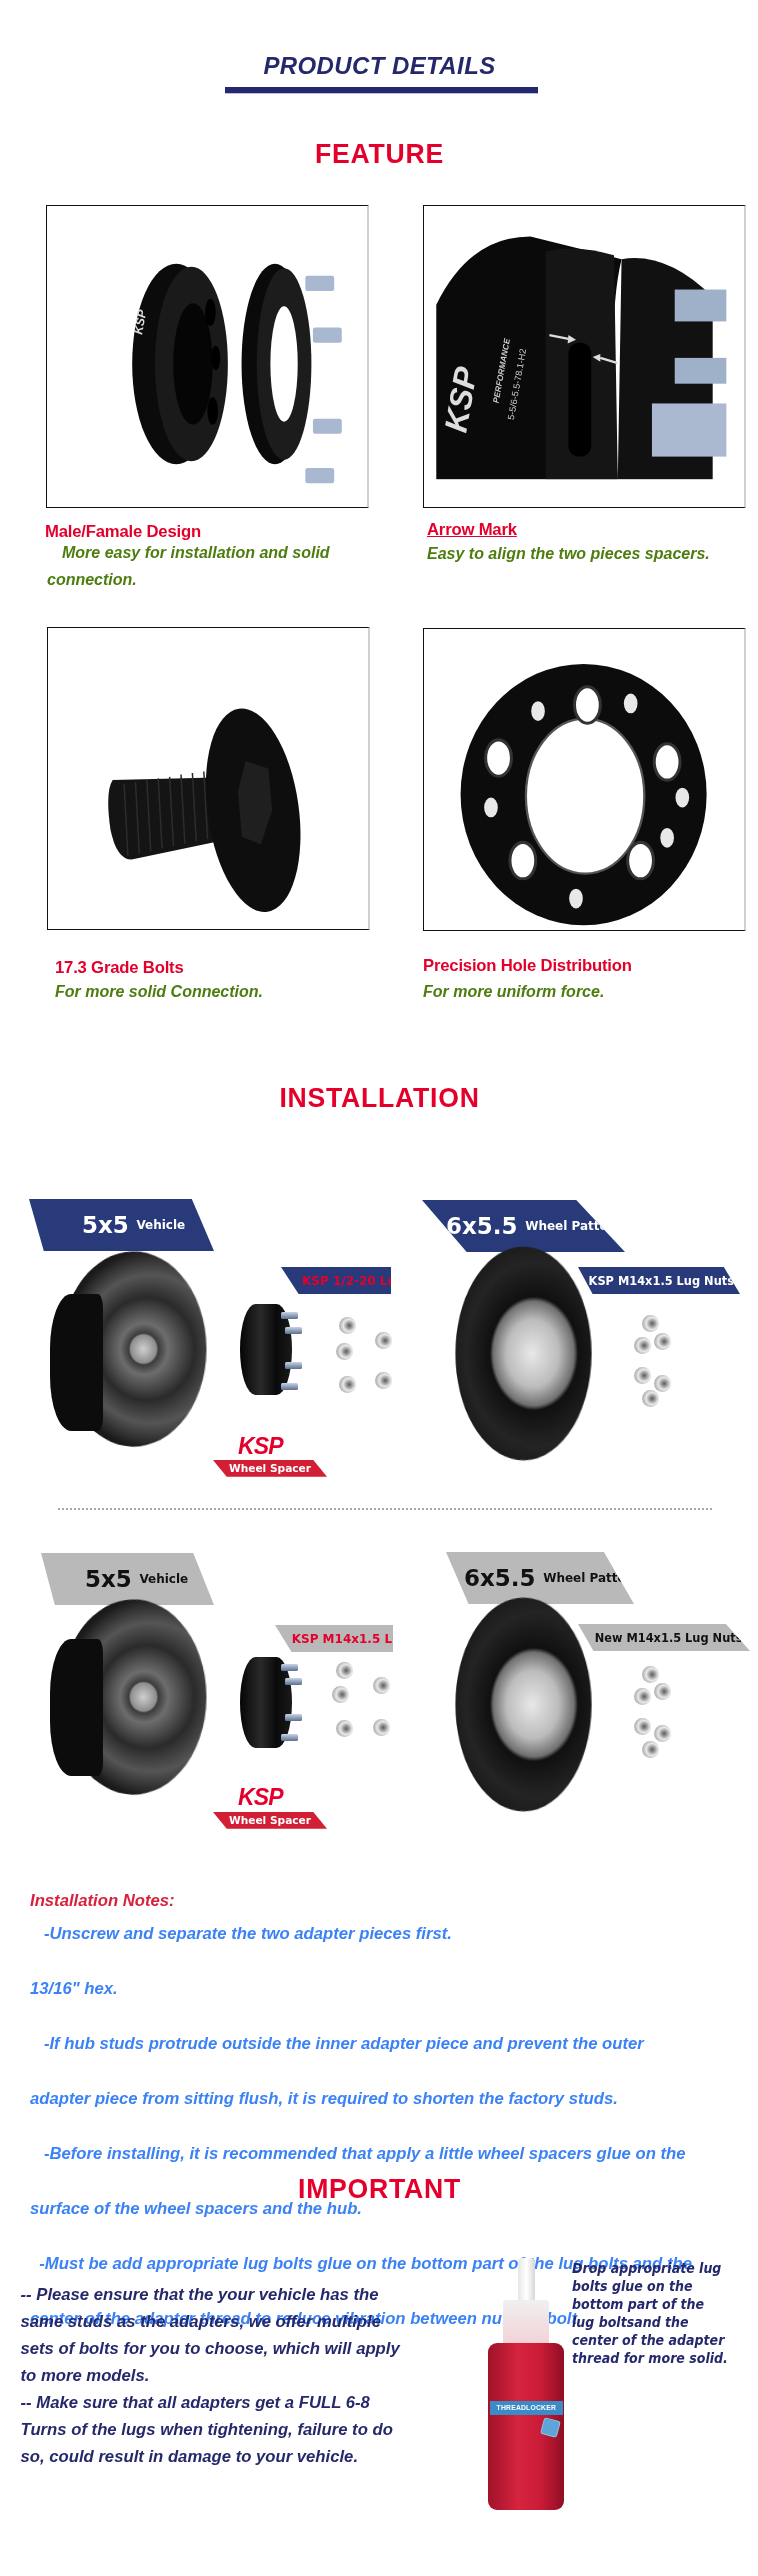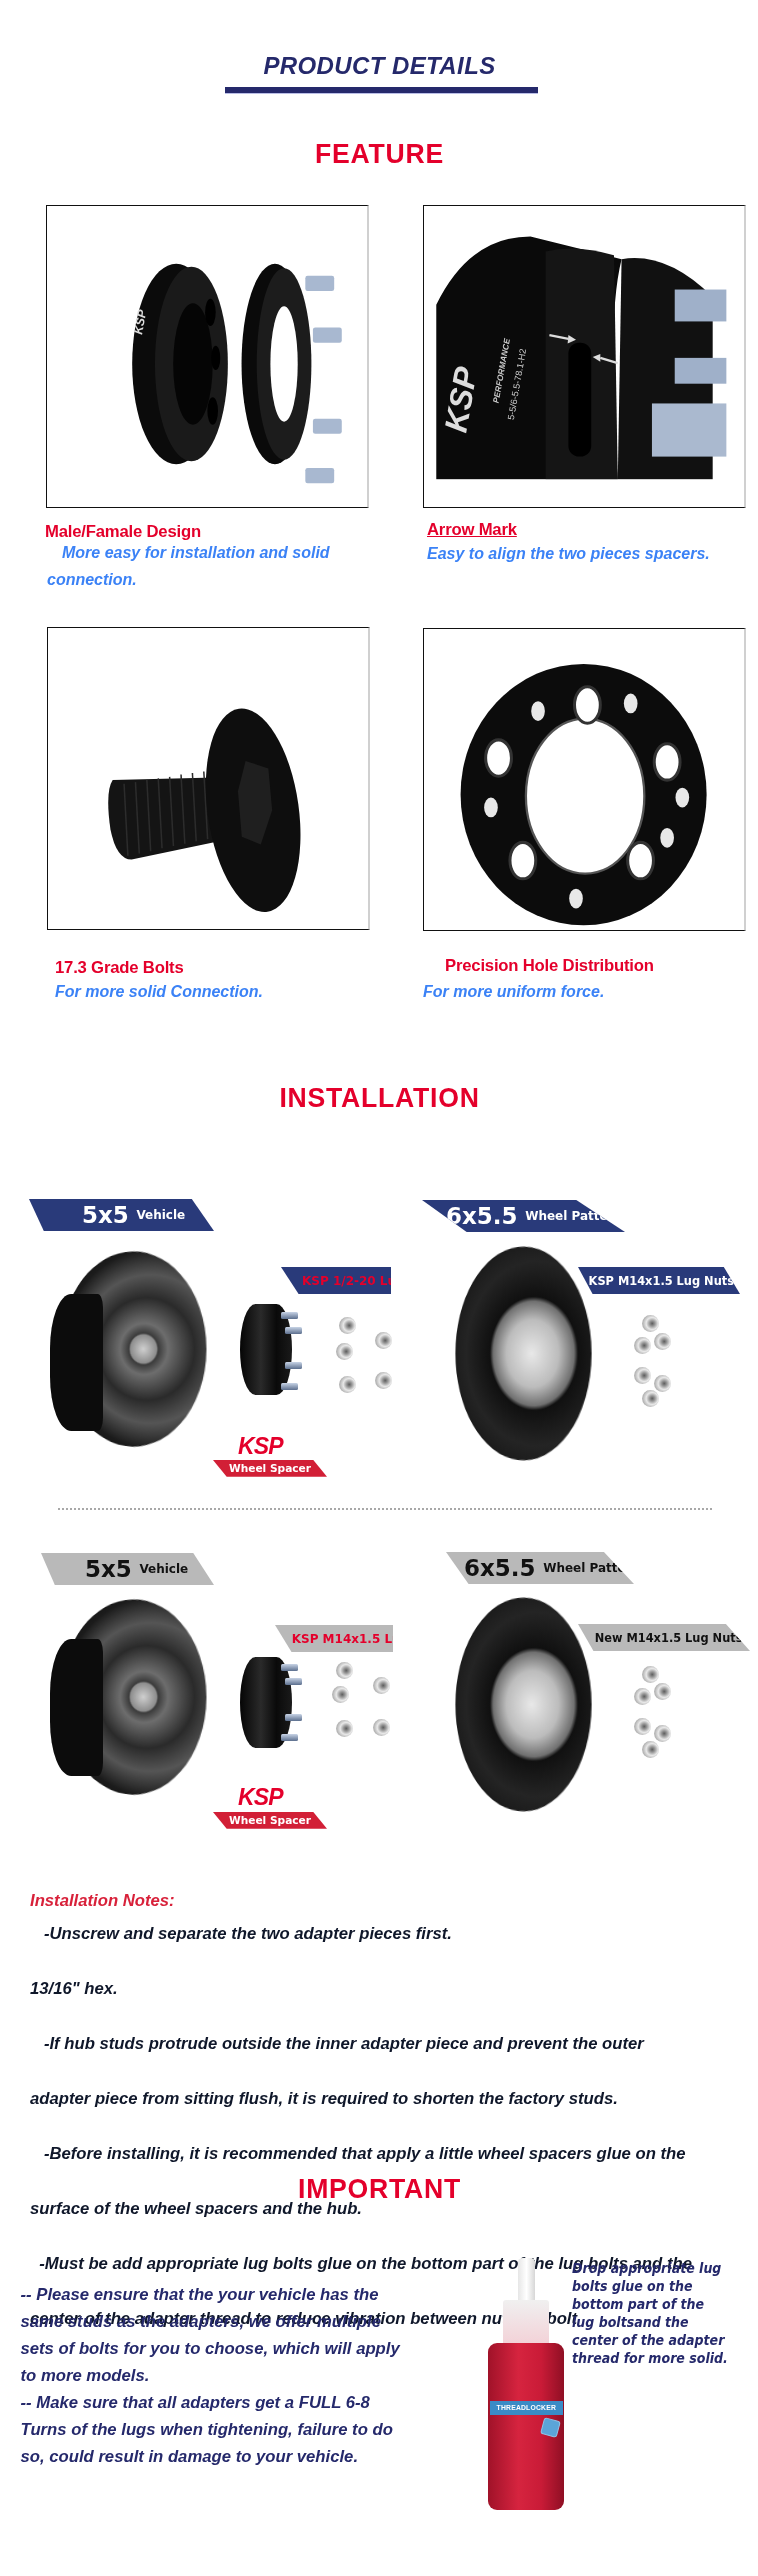--- a/index.html
+++ b/index.html
@@ -8,24 +8,24 @@
   .abs { position: absolute; }
 
   
   .page-title { left: 0; width: 759px; top: 52px; text-align: center; font: italic 900 24px "Liberation Sans", sans-serif; color: #25296b; letter-spacing: 0.4px; }
   .page-title-rule { left: 225px; top: 87px; width: 313px; height: 6.8px; background: #25296b; border-bottom: 1.5px solid #b9bde6; }
   .section-title { left: 0; width: 759px; text-align: center; font: 900 28px "Liberation Sans", sans-serif; color: #e4002b; transform: scaleX(0.95); letter-spacing: 0.8px; }
 
   
   .card { border: 1.5px solid #111; border-right: 2.3px solid #bbb; border-right-color:#d0d0d0; background: #fff; overflow: hidden; }
   .feat-title { font: 900 16.7px "Liberation Sans", sans-serif; color: #e4002b; letter-spacing: -0.2px; }
-  .feat-desc { font: italic 700 16px "Liberation Sans", sans-serif; color: #3b82f6; line-height: 27px; }
-
-  
-  .banner { height: 32px; display: flex; align-items: center; color: #fff; white-space: nowrap; }
+  .feat-desc { font: italic 700 16px "Liberation Sans", sans-serif; color: #4d7c0f; line-height: 27px; }
+
+  
+  .banner { height: 52px; display: flex; align-items: center; color: #fff; white-space: nowrap; }
   .banner.navy { background: #293a7a; }
   .banner.gray { background: #b9b9b9; color: #111; }
   .banner-big { font: 700 23px "DejaVu Sans", sans-serif; margin-right: 7.6px; }
   .banner-small { font: 700 12px "DejaVu Sans", sans-serif; }
   .lug-banner { height: 27px; display: flex; align-items: center; font: 700 12px "DejaVu Sans", sans-serif; white-space: nowrap; padding-left: 21px; }
   .lug-banner.red-text { color: #e4002b; }
   .lug-banner.white-text { color: #fff; }
   .lug-banner.dark-text { color: #111; }
   .spacer-tag { height: 16.7px; background: #d21f36; color: #fff; font: 700 10.6px "DejaVu Sans", sans-serif; display: flex; align-items: center; justify-content: center; clip-path: polygon(0 0, 88% 0, 100% 100%, 12% 100%); }
   .ksp-logo { font: italic 900 23px "Liberation Sans", sans-serif; color: #25296b; letter-spacing: -0.8px; }
@@ -36,21 +36,21 @@
   
   .rotor { border-radius: 50%; background: radial-gradient(circle at 62% 50%, #cfcfcf 0, #8c8c8c 10%, #3a3a3a 11%, #6d6d6d 18%, #2a2a2a 36%, #555 52%, #1b1b1b 70%, #0a0a0a 100%); transform: perspective(304px) rotateY(-25deg); }
   .caliper { background: #0c0c0c; border-radius: 40% 10% 10% 40%; }
   .spacer { background: linear-gradient(90deg, #050505, #2a2a2a 40%, #0a0a0a 70%, #1a1a1a); border-radius: 30% / 50%; }
   .stud { height: 6.8px; background: linear-gradient(#c8d4e6, #5c6f8e); border-radius: 1.5px; }
   .tire { border-radius: 50%; background: radial-gradient(ellipse at 60% 50%, #e8e8e8 0, #bcbcbc 22%, #707070 34%, #101010 37%, #242424 60%, #0a0a0a 100%); transform: perspective(304px) rotateY(-20deg); }
   .nut { width: 16.7px; height: 16.7px; border-radius: 50%; background: radial-gradient(circle at 60% 50%, #5d5d5d 0, #9d9d9d 22%, #e8e8e8 45%, #b5b5b5 70%, #d9d9d9 100%); }
 
   
   .notes-head { font: italic 700 16.7px "Liberation Sans", sans-serif; color: #d8213a; }
-  .notes-line { font: italic 700 16.7px "Liberation Sans", sans-serif; color: #0f172a; line-height: 27px; white-space: nowrap; }
+  .notes-line { font: italic 700 16.7px "Liberation Sans", sans-serif; color: #3b82f6; line-height: 27px; white-space: nowrap; }
 
   .imp-text { font: italic 700 16.7px "Liberation Sans", sans-serif; color: #25296b; line-height: 27px; }
   .glue-text { font: italic 700 13.7px "DejaVu Sans", sans-serif; color: #25296b; line-height: 18px; transform: scaleX(0.92); transform-origin: left top; }
 
   
   .bottle-body { background: linear-gradient(90deg, #a01229, #d6243f 40%, #c91b37 70%, #8f0f24); border-radius: 9px; }
   .bottle-cap { background: linear-gradient(90deg, #e6e6e6, #ffffff, #d7d7d7); }
   .bottle-label { background: #3a8bc6; color: #fff; font: 700 6.8px "Liberation Sans", sans-serif; display: flex; align-items: center; justify-content: center; letter-spacing: 0.2px; }
 </style>
 </head>
@@ -143,21 +143,21 @@
         <ellipse cx="340" cy="222" rx="9" ry="13"></ellipse>
       <ellipse cx="200" cy="355" rx="9" ry="13"></ellipse>
         <ellipse cx="320" cy="275" rx="9" ry="13"></ellipse>
     </g>
   </svg>
 </div>
 
 <div class="abs feat-title" style="left:55px;top:958px;">17.3 Grade Bolts</div>
 <div class="abs feat-desc" style="left:55px;top:978px;">For more solid Connection.</div>
 
-<div class="abs feat-title" style="left:423px;top:956px;margin-left:22px;">Precision Hole Distribution</div>
+<div class="abs feat-title" style="left:423px;top:956px;">Precision Hole Distribution</div>
 <div class="abs feat-desc" style="left:423px;top:978px;">For more uniform force.</div>
 
 <div class="abs section-title" style="top:1082px;">INSTALLATION</div>
 
 <div class="abs banner navy" style="left:29px;top:1199px;width:185px;clip-path:polygon(0 0,88% 0,100% 100%,8% 100%);padding-left:53px;">
   <span class="banner-big">5x5</span>
   <span class="banner-small">Vehicle</span>
 </div>
 <div class="abs banner navy" style="left:422px;top:1200px;width:203px;clip-path:polygon(0 0,76% 0,100% 100%,22% 100%);padding-left:24px;">
   <span class="banner-big">6x5.5</span>

